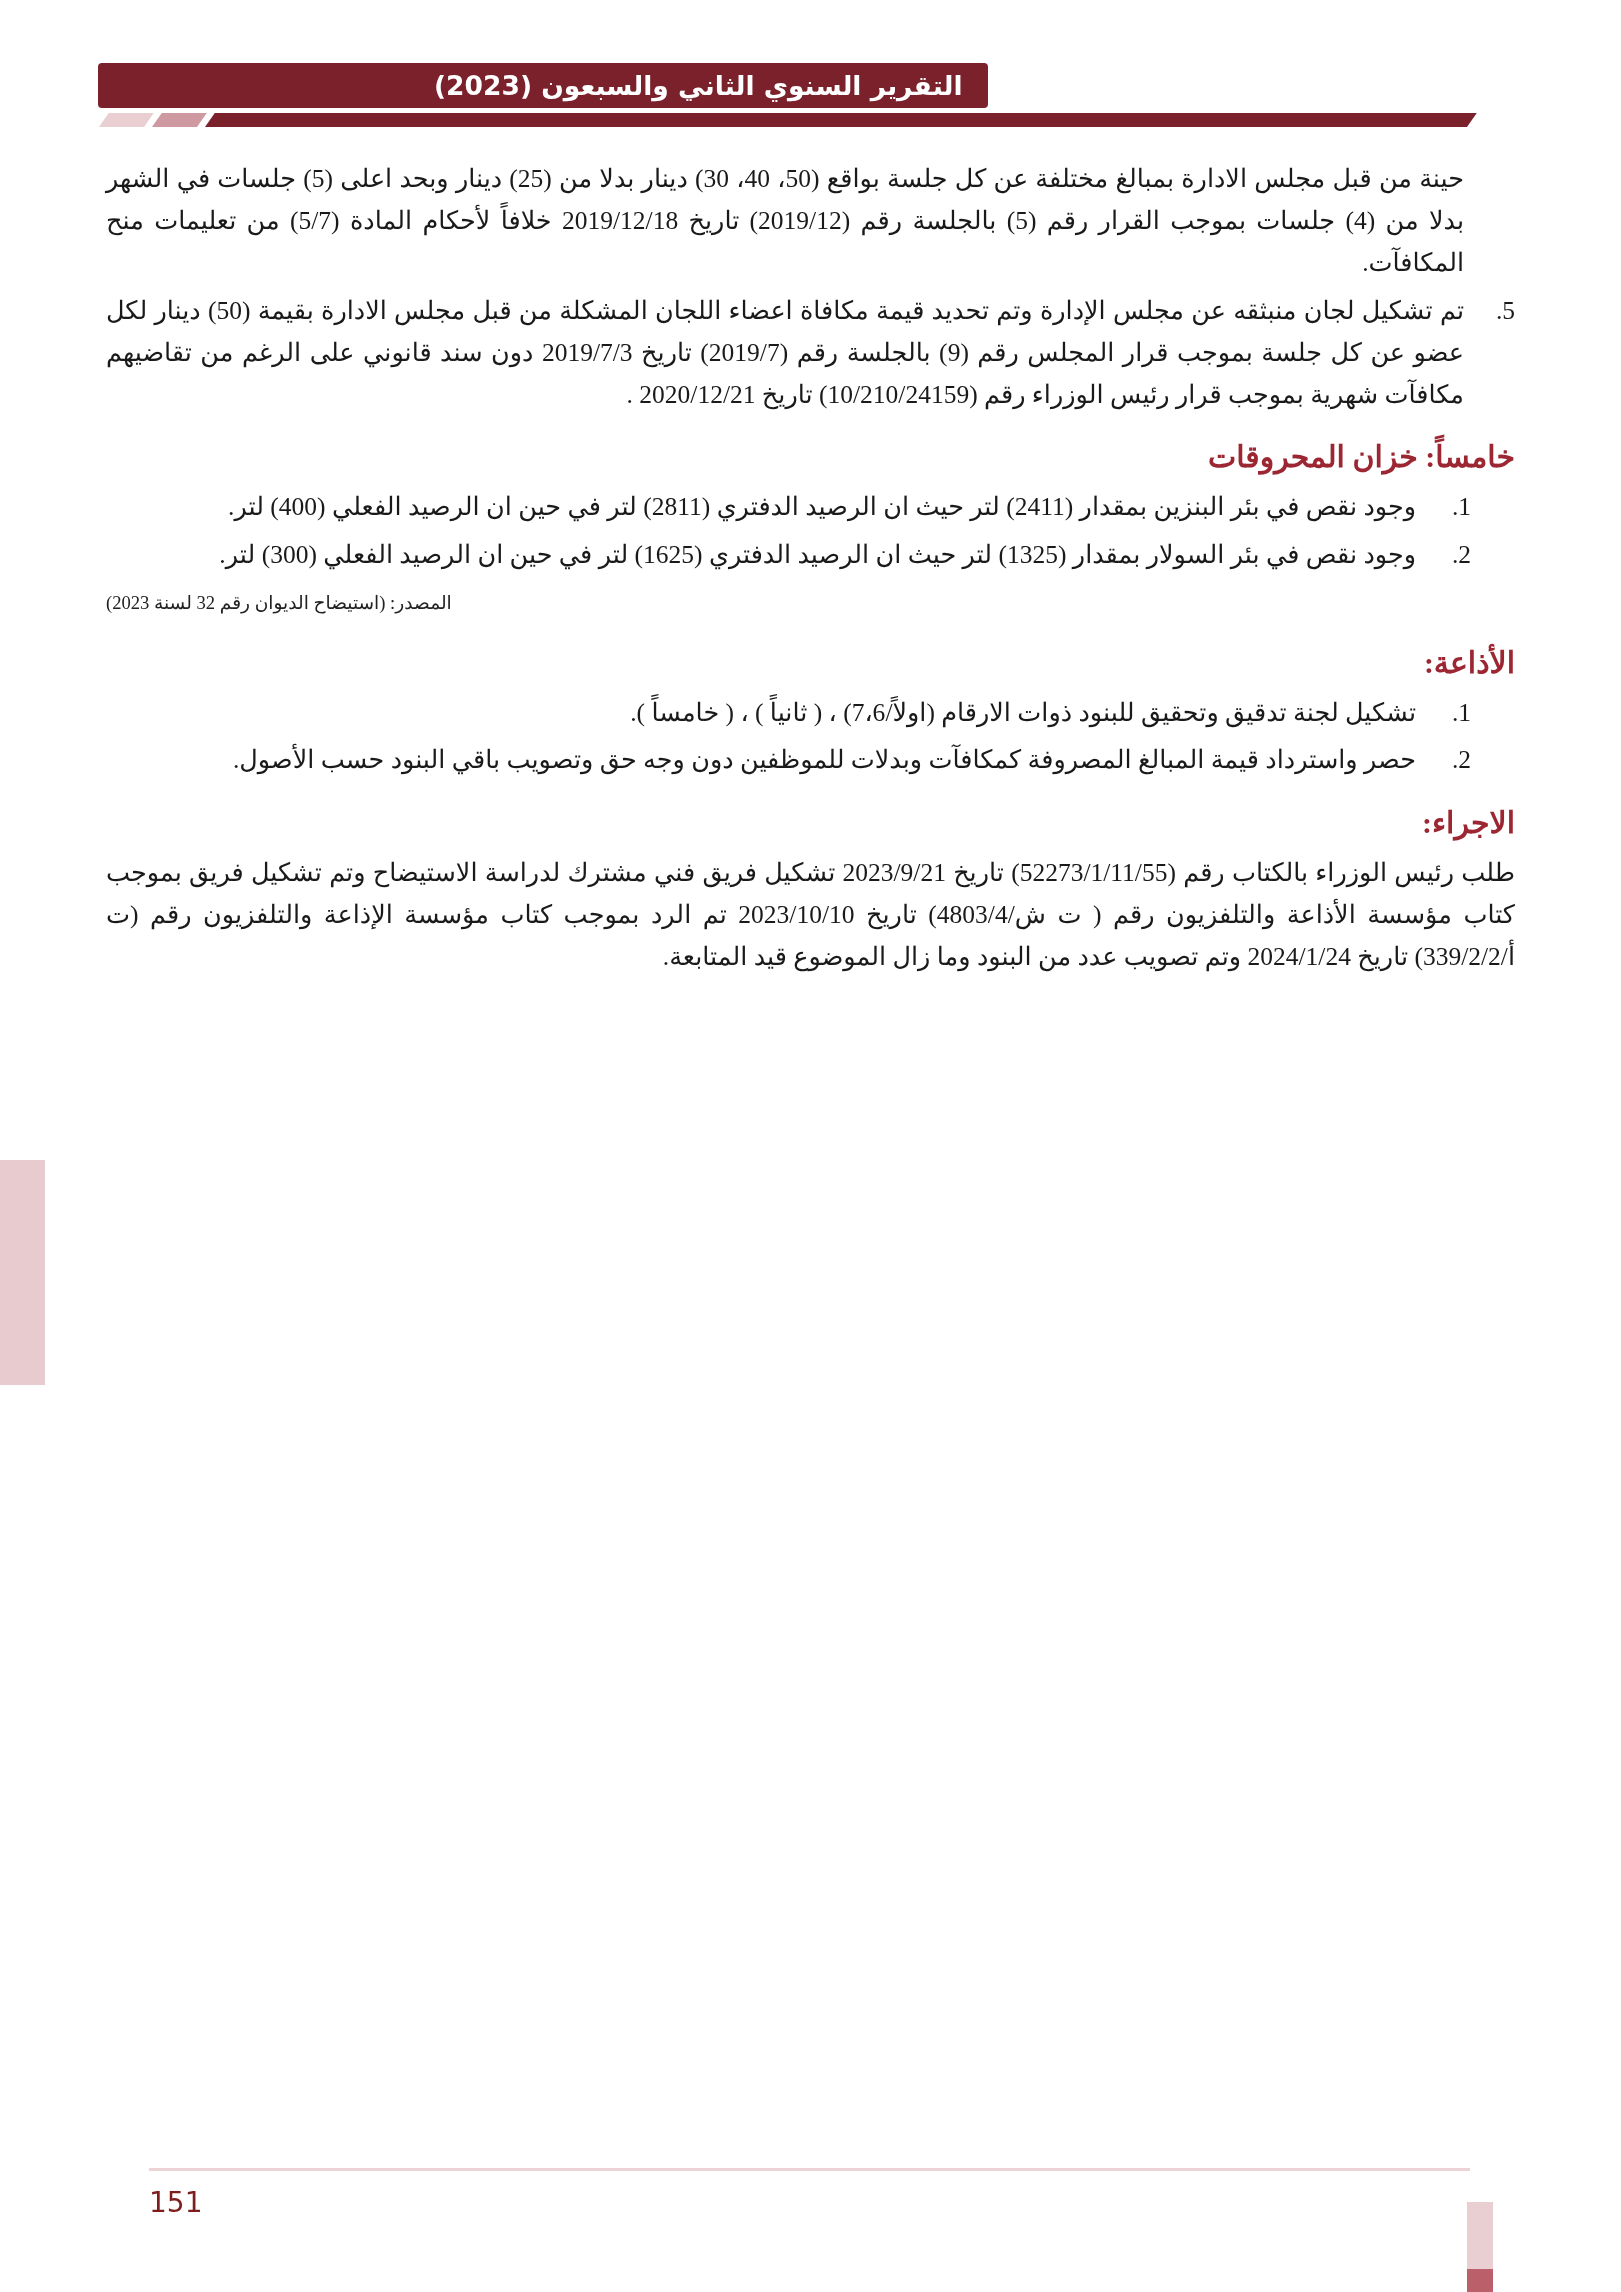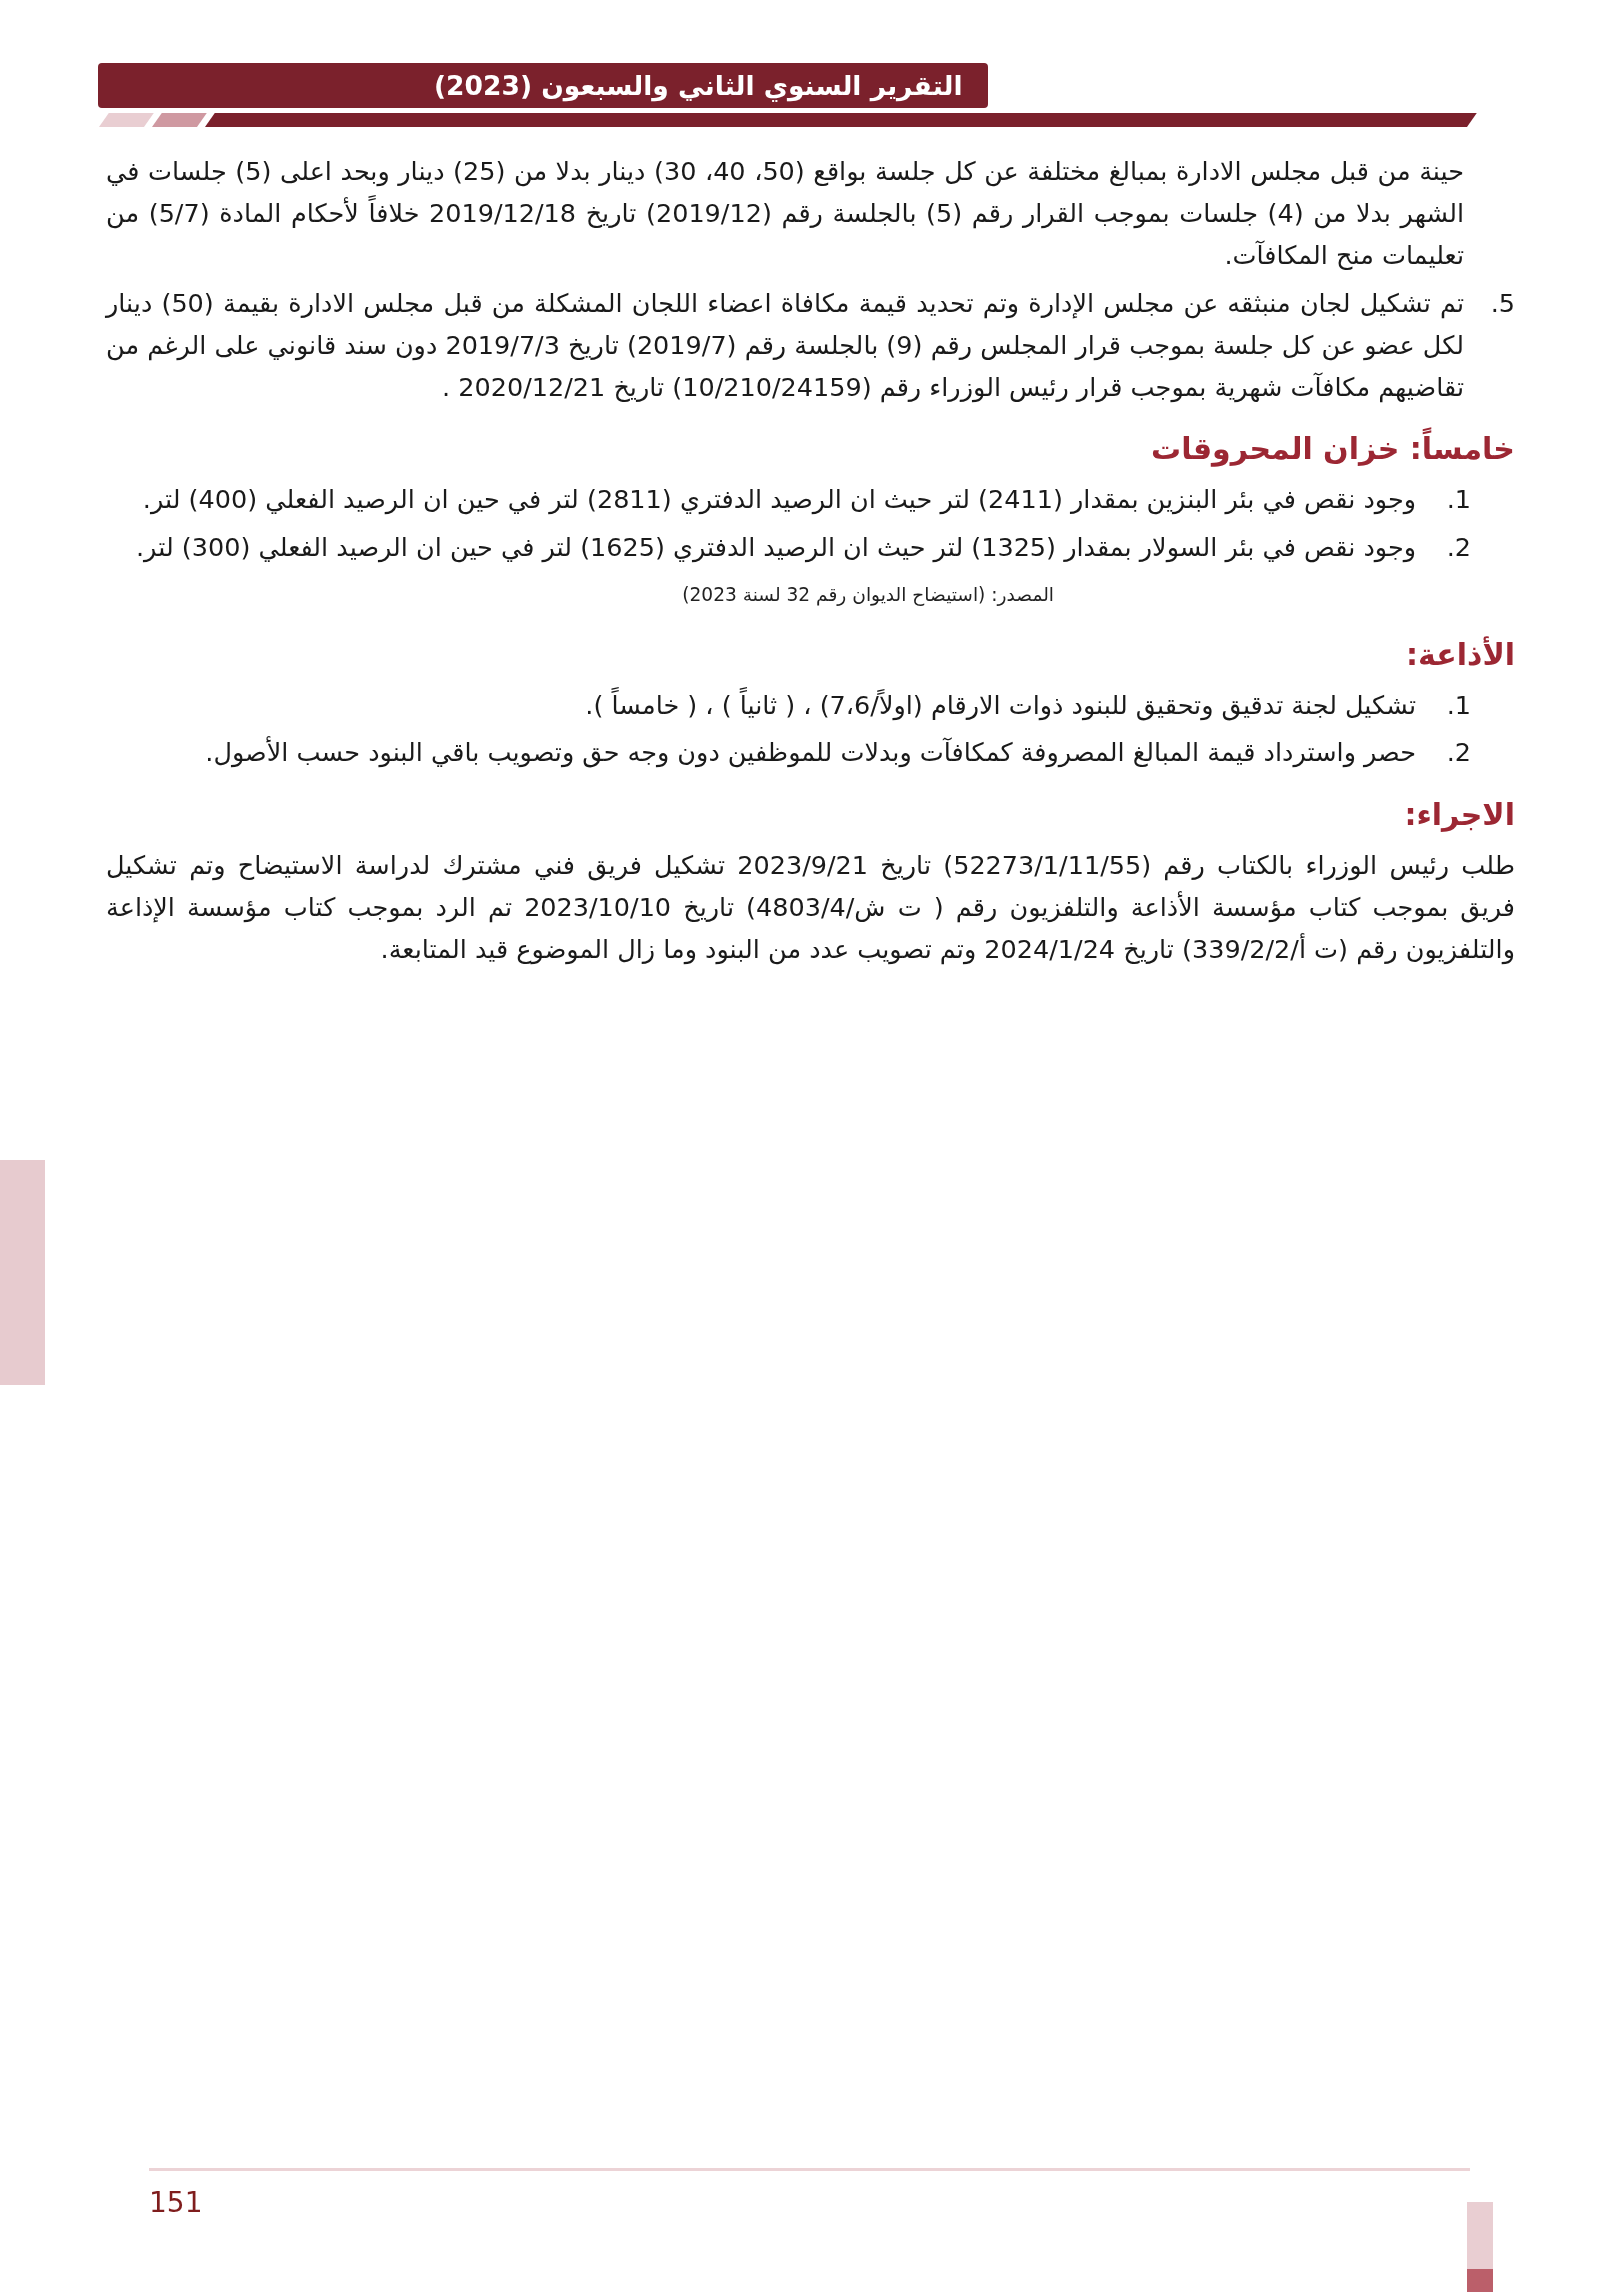--- a/index.html
+++ b/index.html
@@ -21,35 +21,35 @@
     display:flex; align-items:center; justify-content:flex-start; 
     padding:0 25.5px; font-size:26.5px; font-weight:bold;
   }
   .strip { position:absolute; top:113px; height:13.7px; transform:skewX(-35deg); }
   .strip.s1 { left:104px; width:45px; background:#e9ced2; }
   .strip.s2 { left:157px; width:45px; background:#cf99a1; }
   .strip.s3 { left:210px; width:1262px; background:#7b212c; }
 
   
   main {
-    position:absolute; top:150px; right:106px; left:106px;
-    font-size:25.5px; line-height:42px; text-align:justify; color:#1a1a1a;
+    position:absolute; top:158px; right:106px; left:106px;
+    font-size:25.5px; line-height:42px; text-align:justify; color:#1a1a1a;font-family:Liberation Serif, serif;
   }
   .hang { display:flex; margin-bottom:5.9px; }
   .num  { flex:0 0 51px; text-align:right; }
   .itxt { flex:1; text-align:justify; }
   .sub  { padding-right:44px; }
   .sub .num { flex-basis:55px; }
 
   .section-heading {
     color:#9c2733; font-weight:bold; font-size:30px; line-height:39px;
     text-align:right; margin:21.6px 0 9.8px;
   }
   .intro  { margin:0 51px 3.9px 0; text-align:right; }
-  .source { font-size:18.6px; line-height:25.5px; margin:13.7px 461px 27.4px 0; text-align:right; color:#222222; }
+  .source { font-size:18.6px; line-height:25.5px; margin:13.7px 461px 27.4px 0; text-align:left; color:#222222; }
   .para   { text-align:justify; }
 
   
   .side-tab    { position:absolute; left:0; top:1160px; width:45px; height:225px; background:#e7cbcf; }
   .footer-line { position:absolute; left:149px; top:2168px; width:1321px; height:2.9px; background:#ecd3d6; }
   .page-number { position:absolute; left:149px; top:2186px; font-size:28px; color:#7f1d1d; direction:ltr; }
   .corner.top  { position:absolute; left:1467px; top:2202px; width:25.5px; height:67px; background:#e9ced2; }
   .corner.bot  { position:absolute; left:1467px; top:2269px; width:25.5px; height:23.5px; background:#bb5f6a; }
 </style>
 </head>

